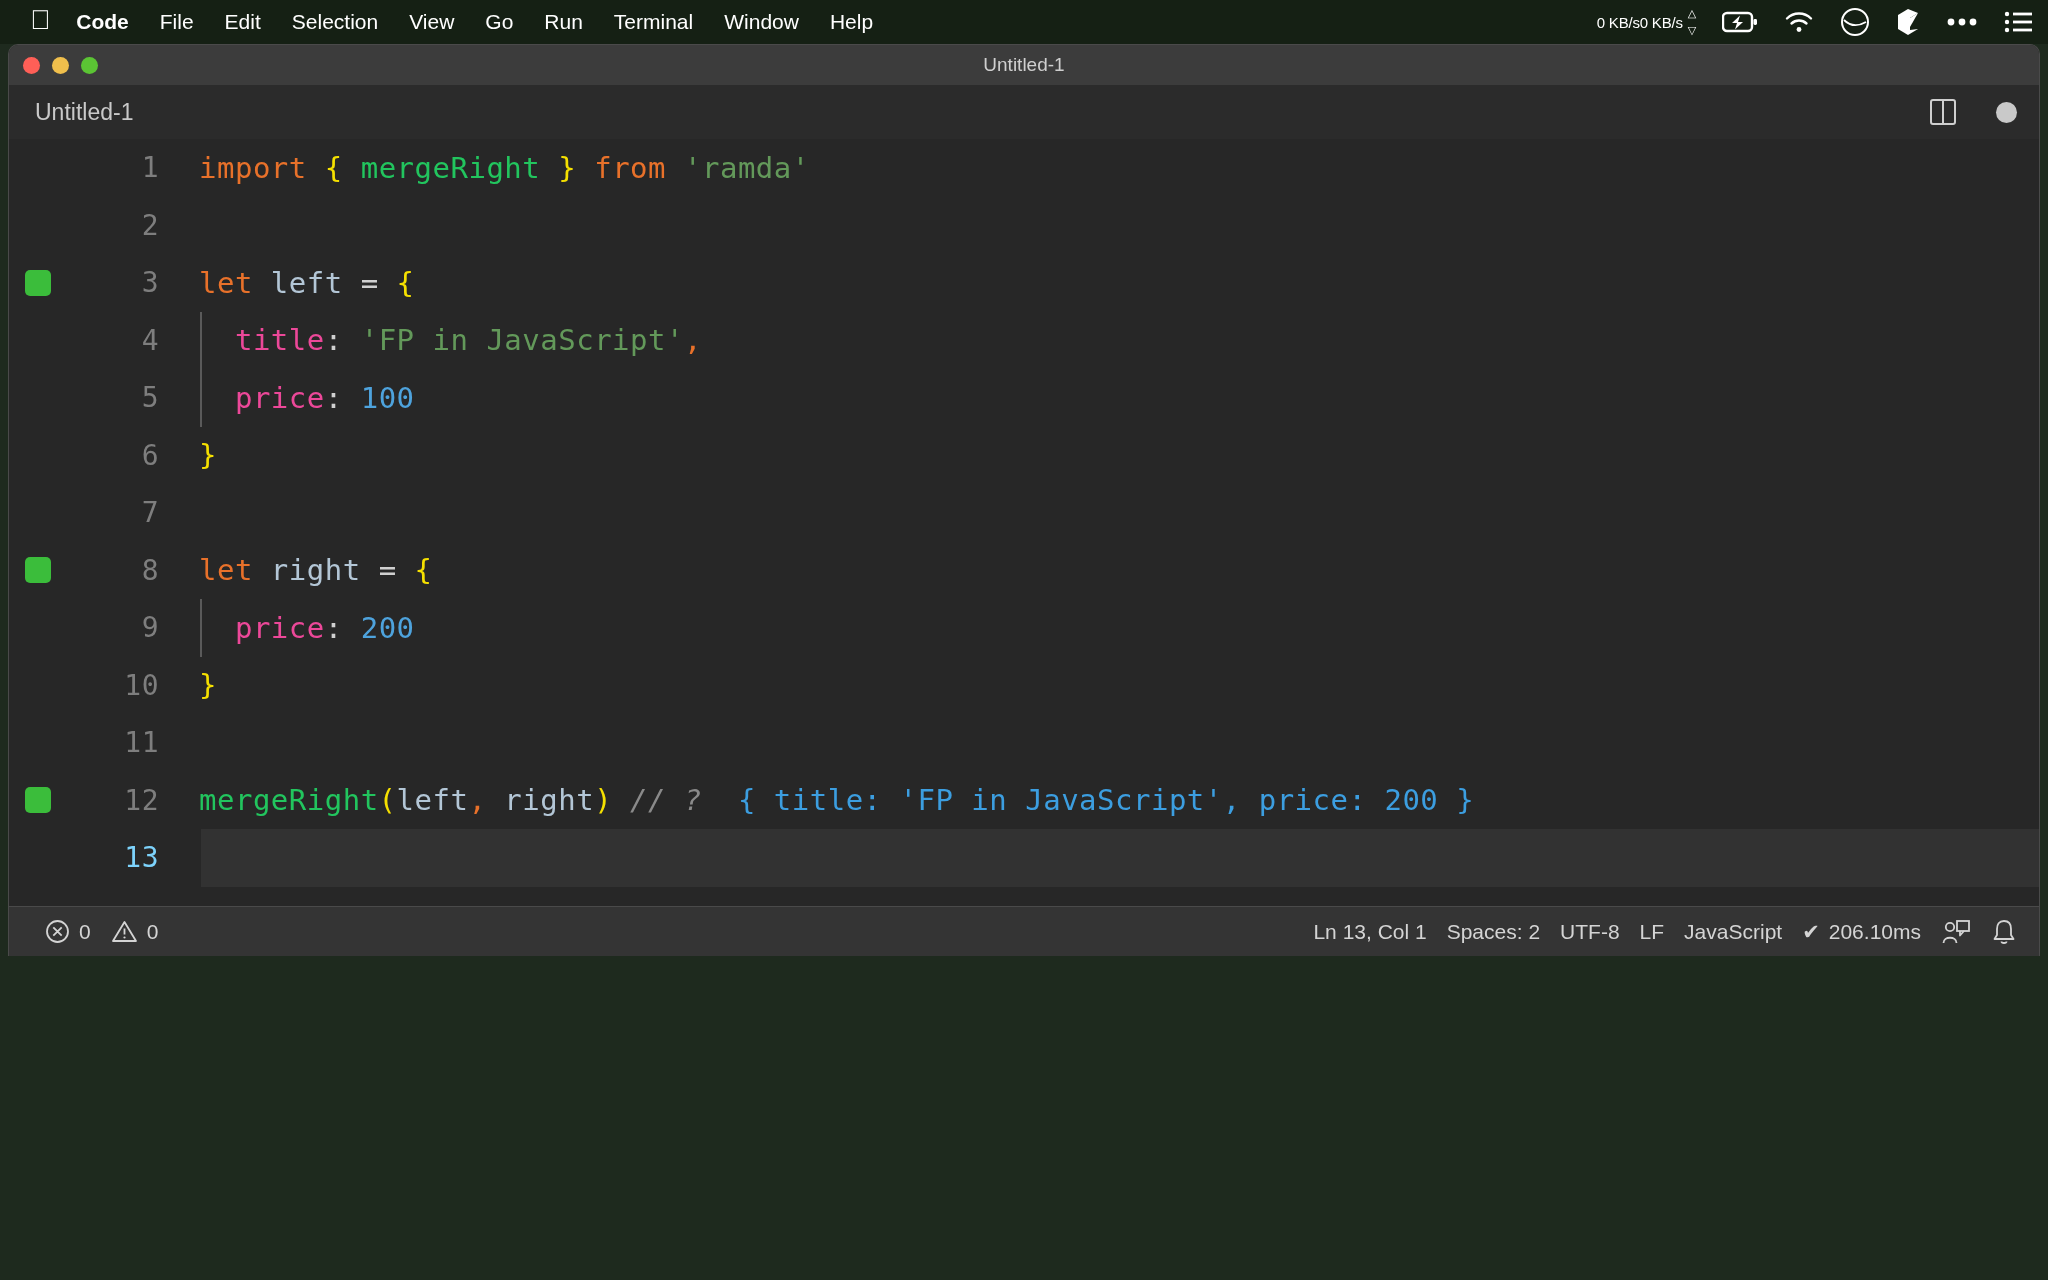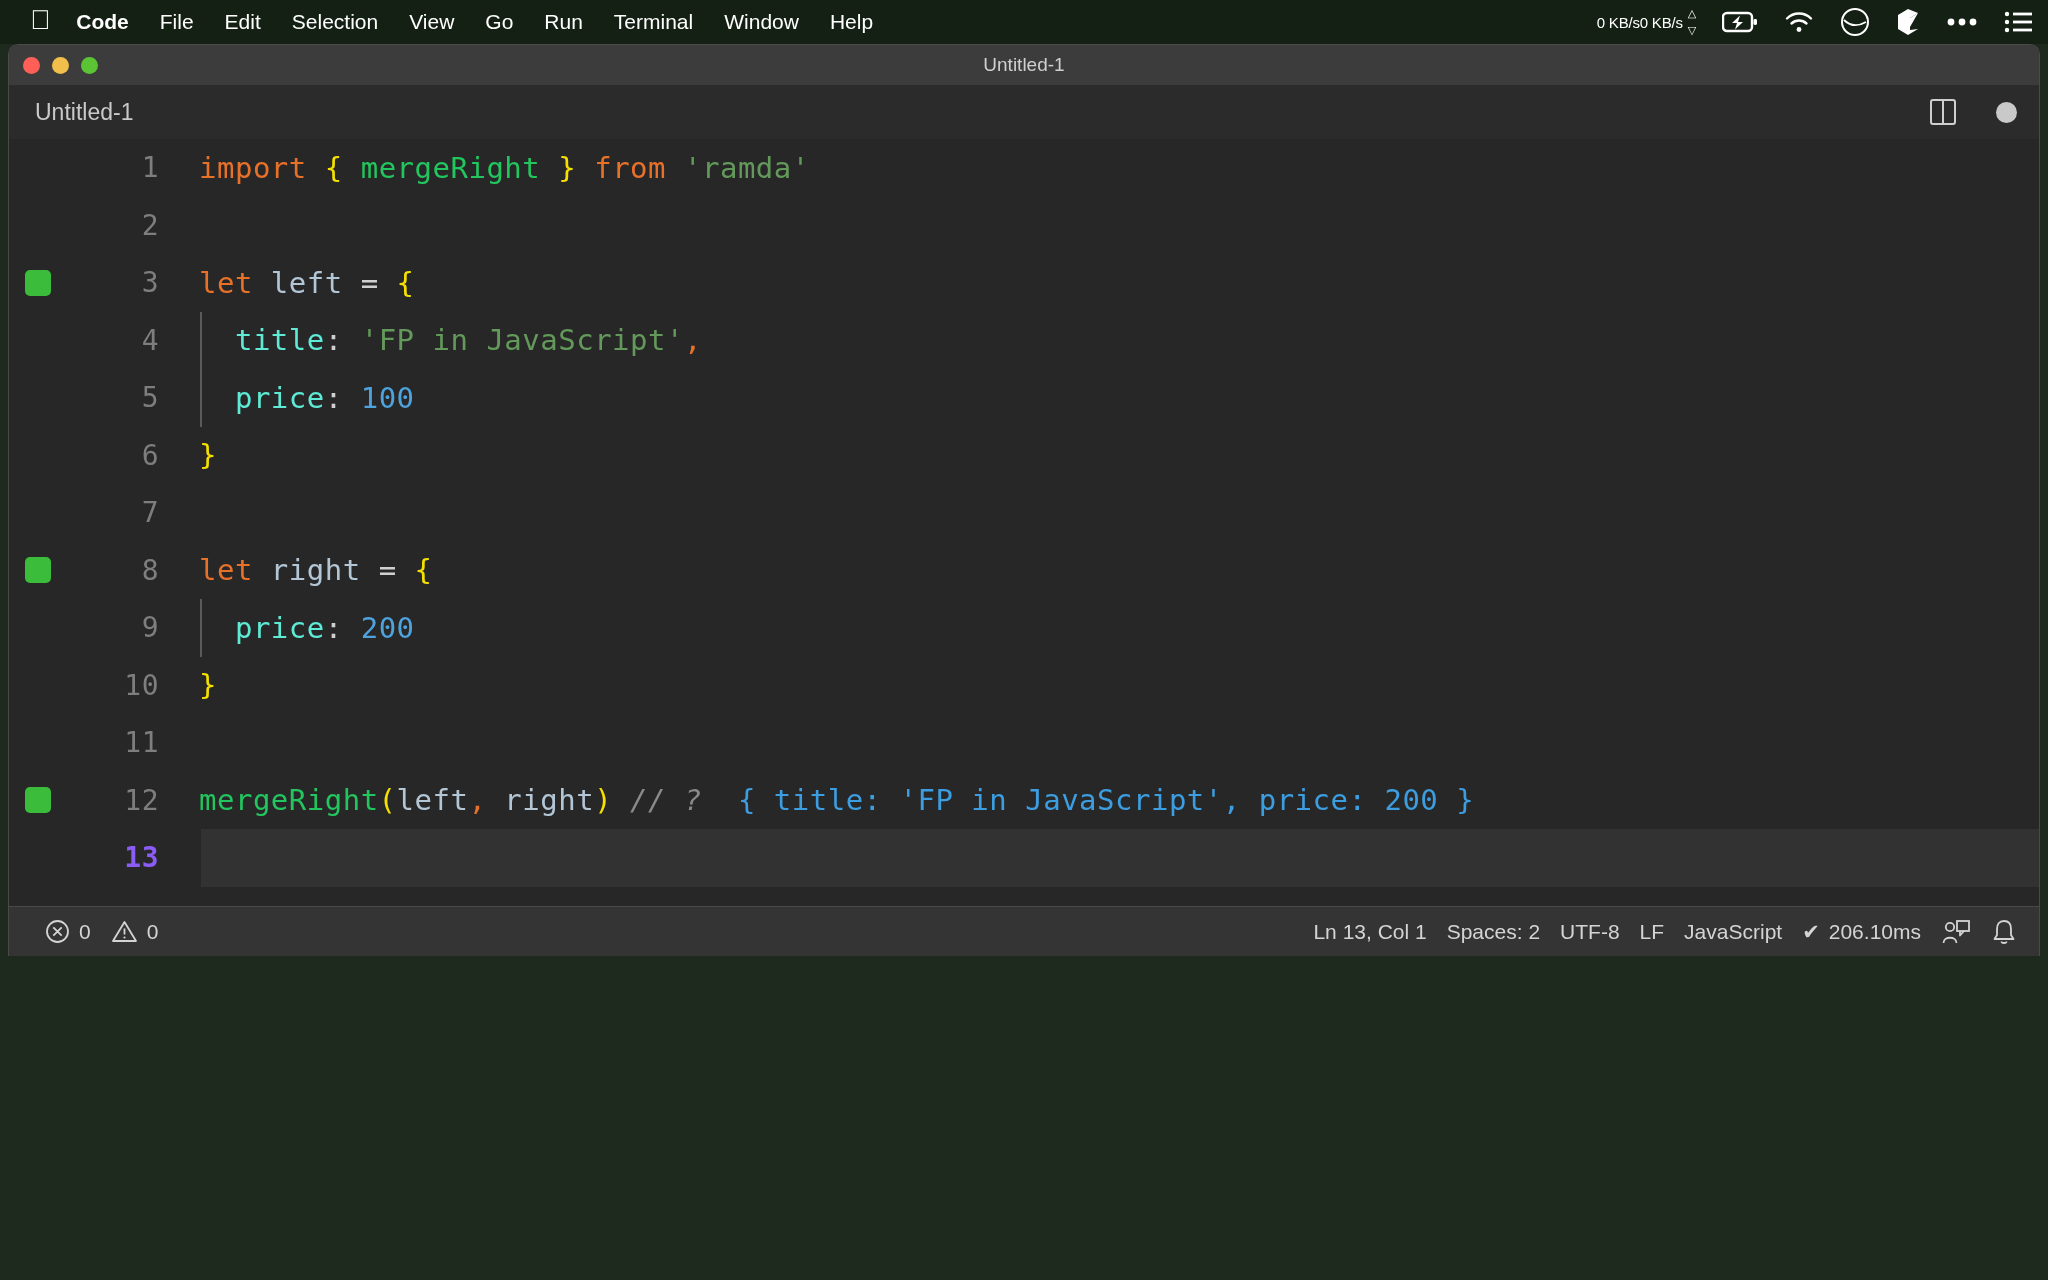--- a/index.html
+++ b/index.html
@@ -110,36 +110,36 @@
   }
   .gutter-mark{
     position:absolute; left:16px; top:50%; transform:translateY(-50%);
     width:26px; height:26px; border-radius:5px; background:#3bbd3b;
   }
   .lineno{
     position:absolute; left:0; width:150px; text-align:right;
     color:#7e7e7e; font-size:28px;
     font-family:"DejaVu Sans Mono","Liberation Mono",monospace;
   }
-  .lineno.bright{ color:#8b5cf6;font-weight:bold; }
+  .lineno.bright{ color:#7dd3fc; }
   .codetext{
     margin-left:190px; position:relative; z-index:2;
   }
   .indent-guide{
     position:absolute; left:191px; top:0; width:2px; height:100%;
     background:#5a5a5a; z-index:1;
   }
 
   
   .t-kw      { color:#e8712a;margin-top:12px; }
   .t-var     { color:#b3c6d6; }      
   .t-fn      { color:#22c55e; }      
   .t-brace   { color:#f5e000; }      
   .t-str     { color:#63995a; }      
-  .t-prop    { color:#5eead4; }      
+  .t-prop    { color:#ec4899; }      
   .t-num     { color:#4ea3dd; }      
   .t-punc    { color:#d0d0d0; }      
   .t-comma   { color:#e8712a; }
   .t-op      { color:#d0d0d0; }
   .t-cmt     { color:#8a8a8a; font-style:italic; }
   .t-result  { color:#3c9ee0; }
 
   
   #statusbar{
     position:absolute; left:0; bottom:0; width:100%; height:50px;

